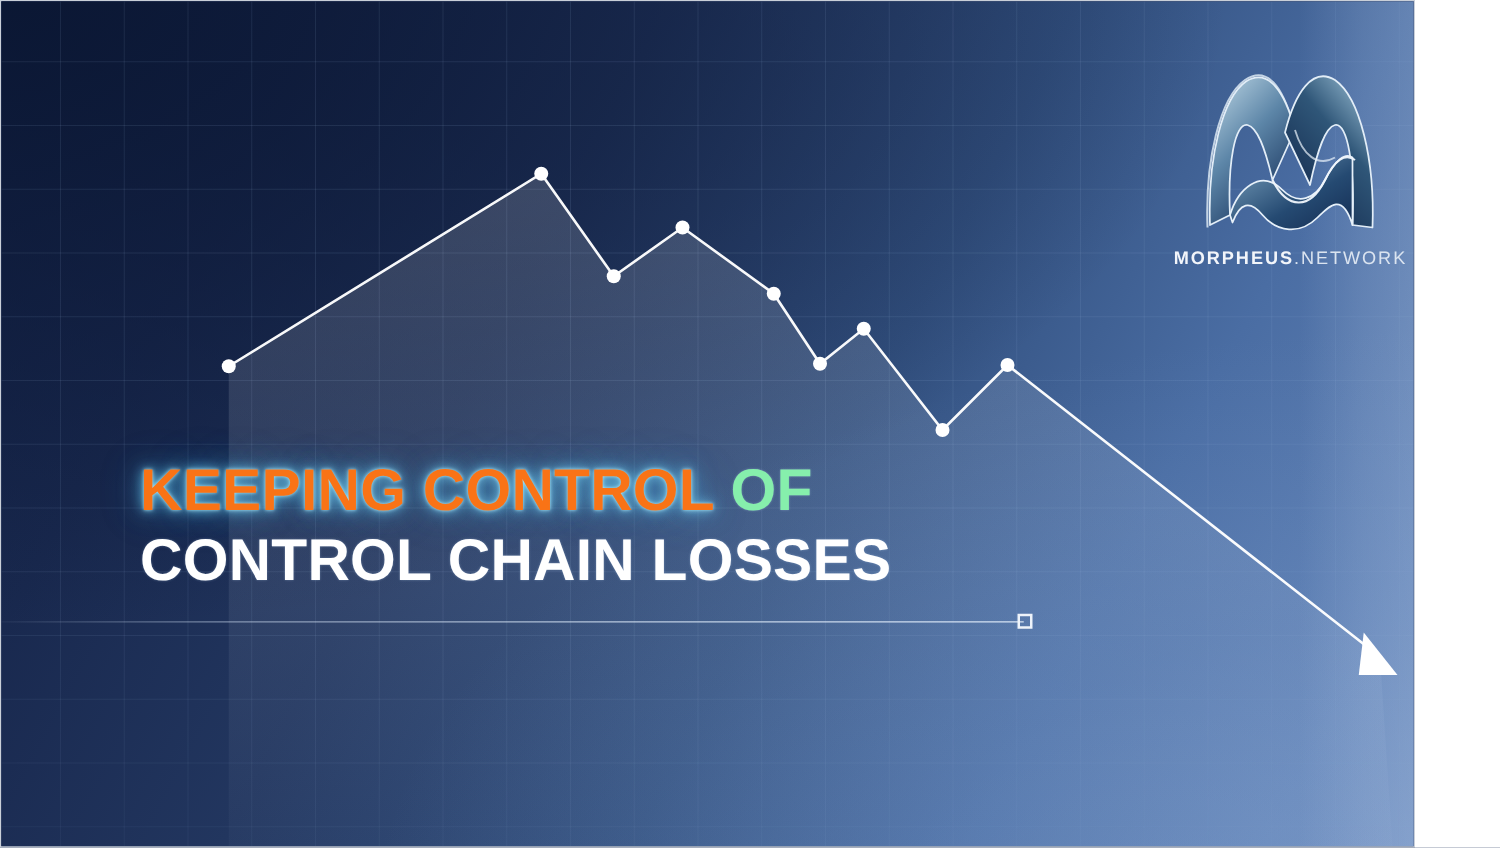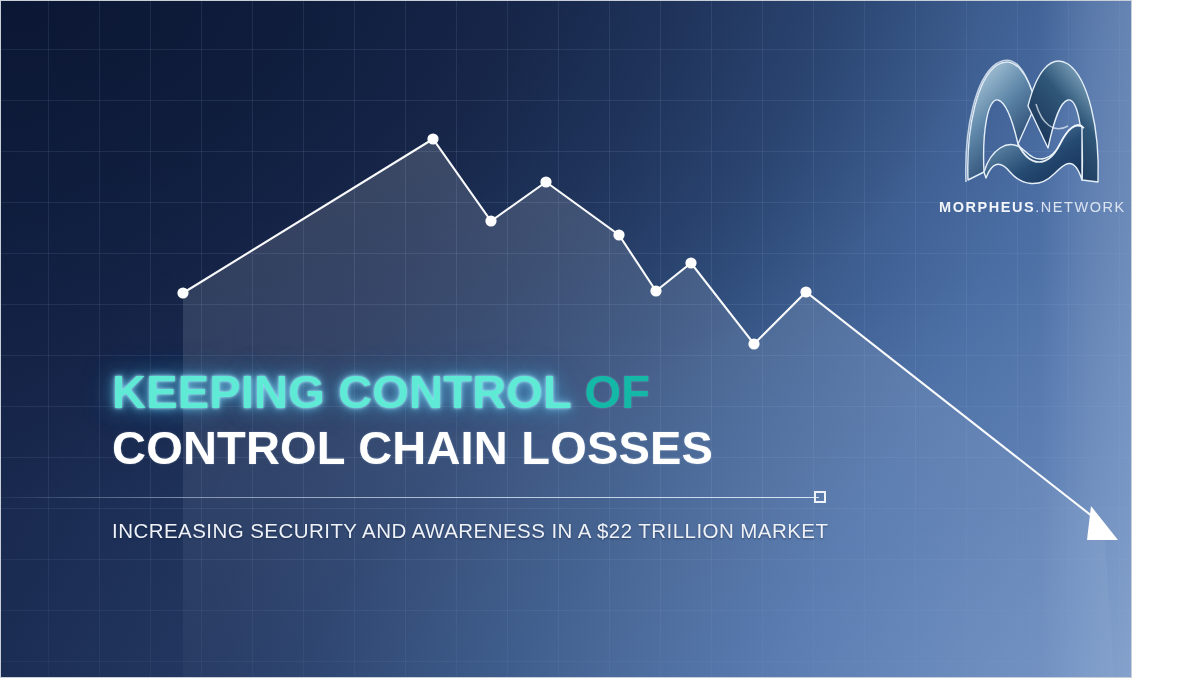--- a/index.html
+++ b/index.html
@@ -109,29 +109,29 @@
   }
   .headline .line {
     font-size: 47px;
     font-weight: 700;
     line-height: 56px;
     letter-spacing: 0.2px;
     color: #ffffff;
     white-space: nowrap;
   }
   .glow {
-    color: #5eead4;
+    color: #f97316;
     text-shadow:
       0 0 3px rgba(180,240,255,0.95),
       0 0 9px rgba(120,215,250,0.85),
       0 0 20px rgba(80,190,240,0.60),
       0 0 34px rgba(60,170,230,0.35);
   }
   .plain {
-    color: #14b8a6;
+    color: #86efac;
     text-shadow: 0 0 2px rgba(200,225,255,0.35);
   }
 
   .divider-wrap {
     position: absolute;
     left: 0;
     top: 490px;
     width: 830px;
     height: 14px;
   }
@@ -246,15 +246,14 @@
   <div class="headline">
     <div class="line"><span class="glow">KEEPING CONTROL</span><span class="plain"> OF</span></div>
     <div class="line plain">CONTROL CHAIN LOSSES</div>
   </div>
 
   <div class="divider-wrap">
     <div class="divider-line"></div>
     <div class="divider-square"></div>
   </div>
 
-  <div class="subtitle">INCREASING SECURITY AND AWARENESS IN A $22 TRILLION MARKET</div>
 
 </div>
 
 </body></html>

